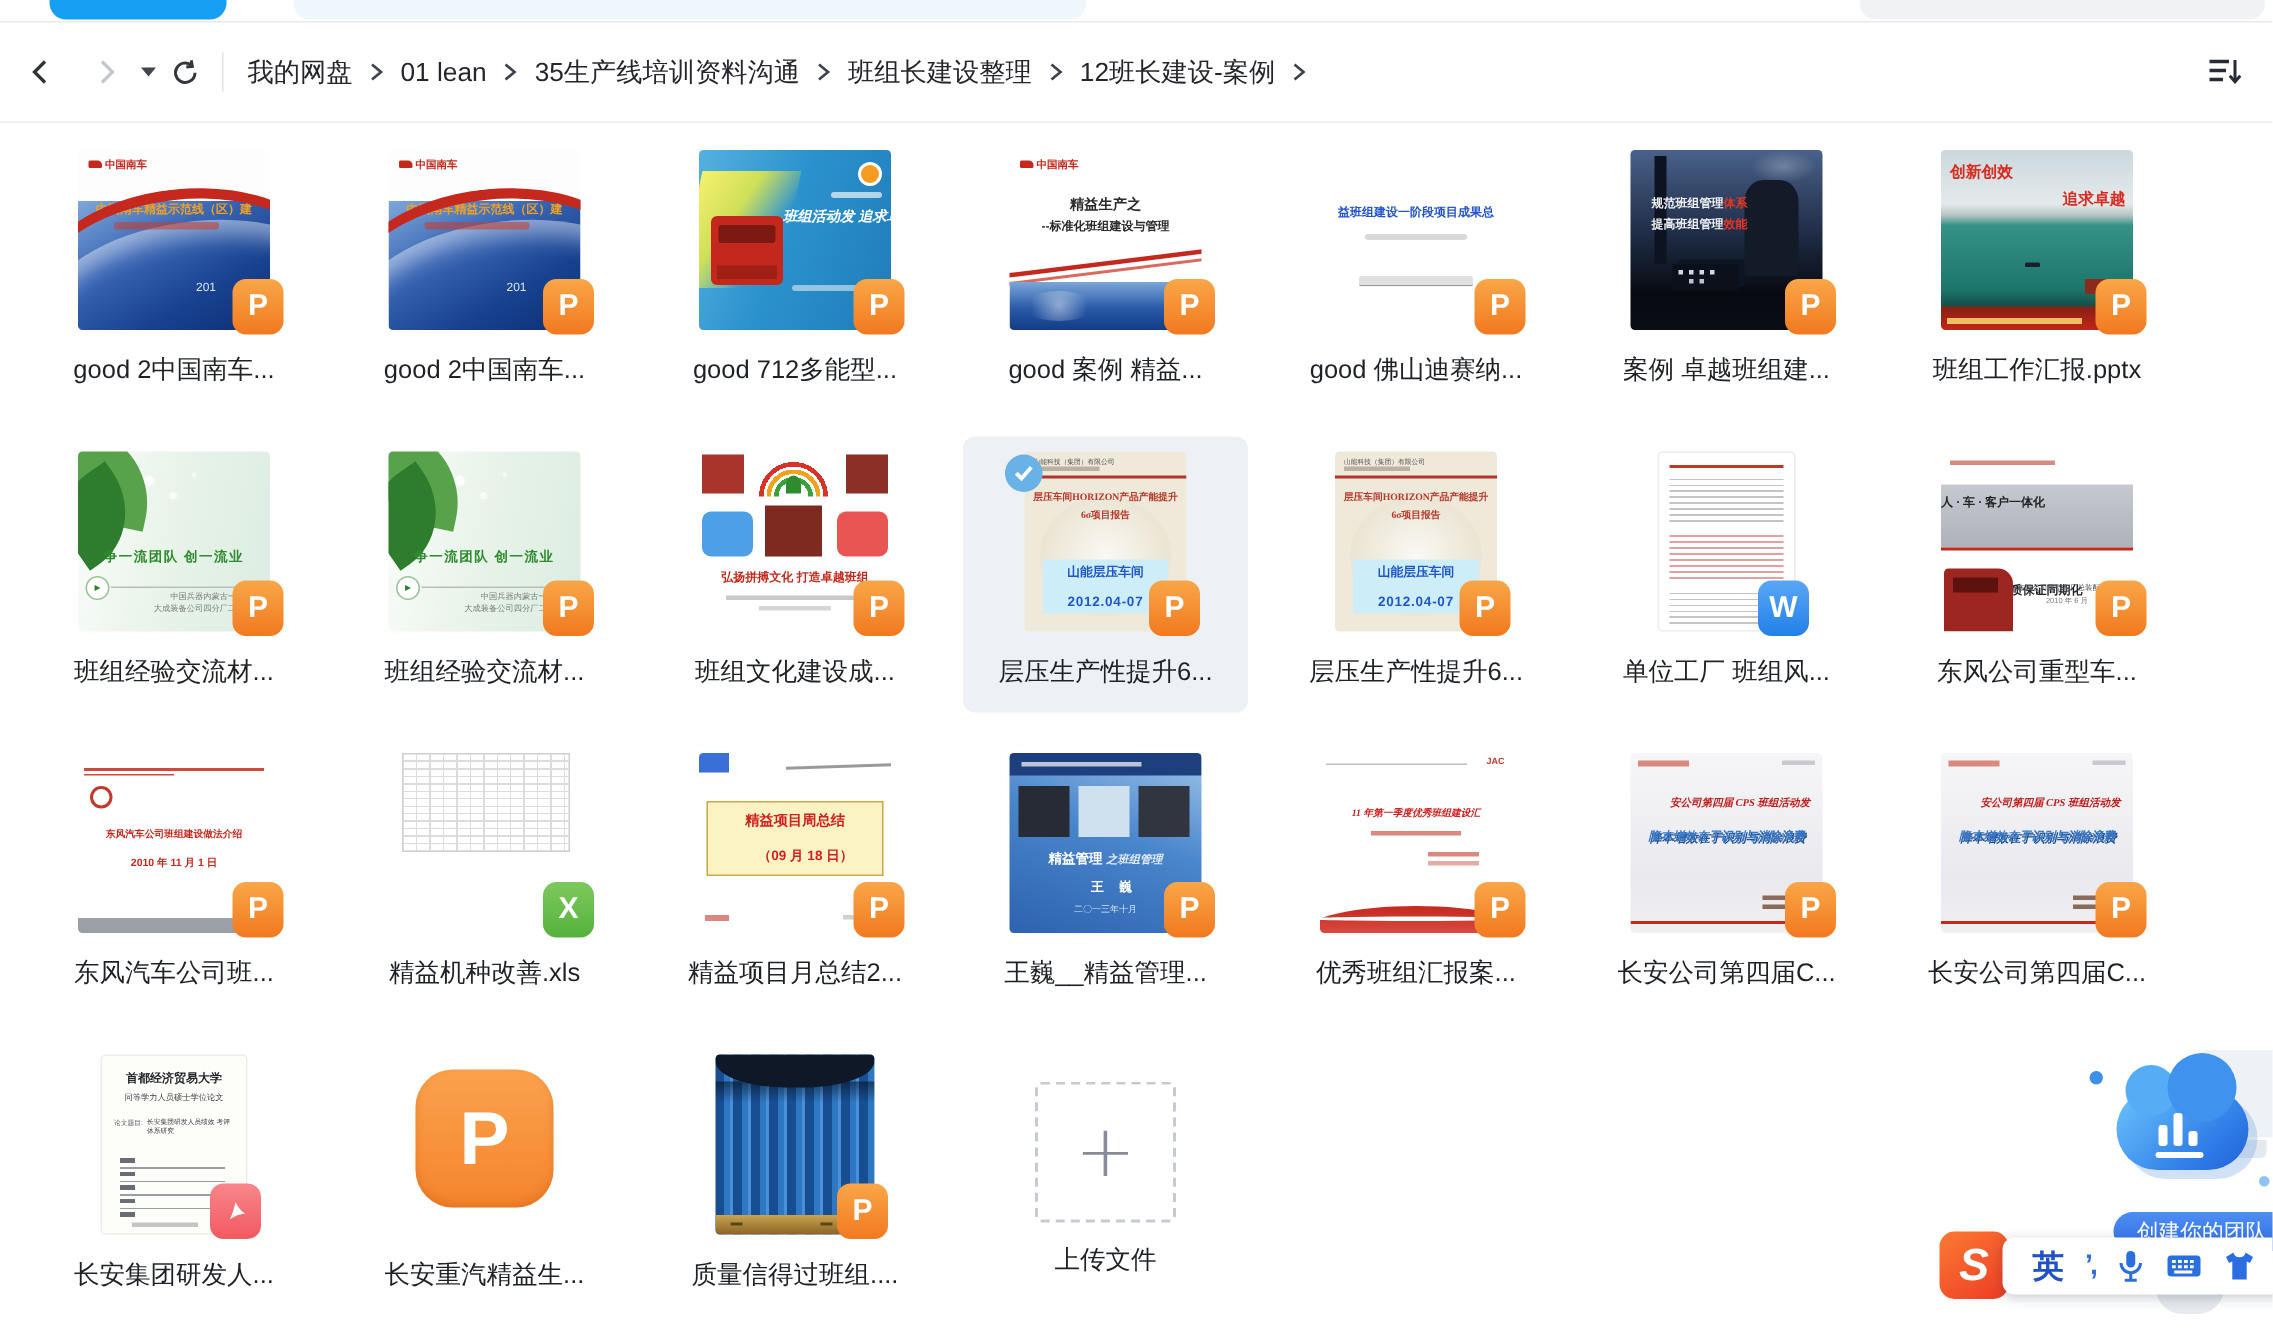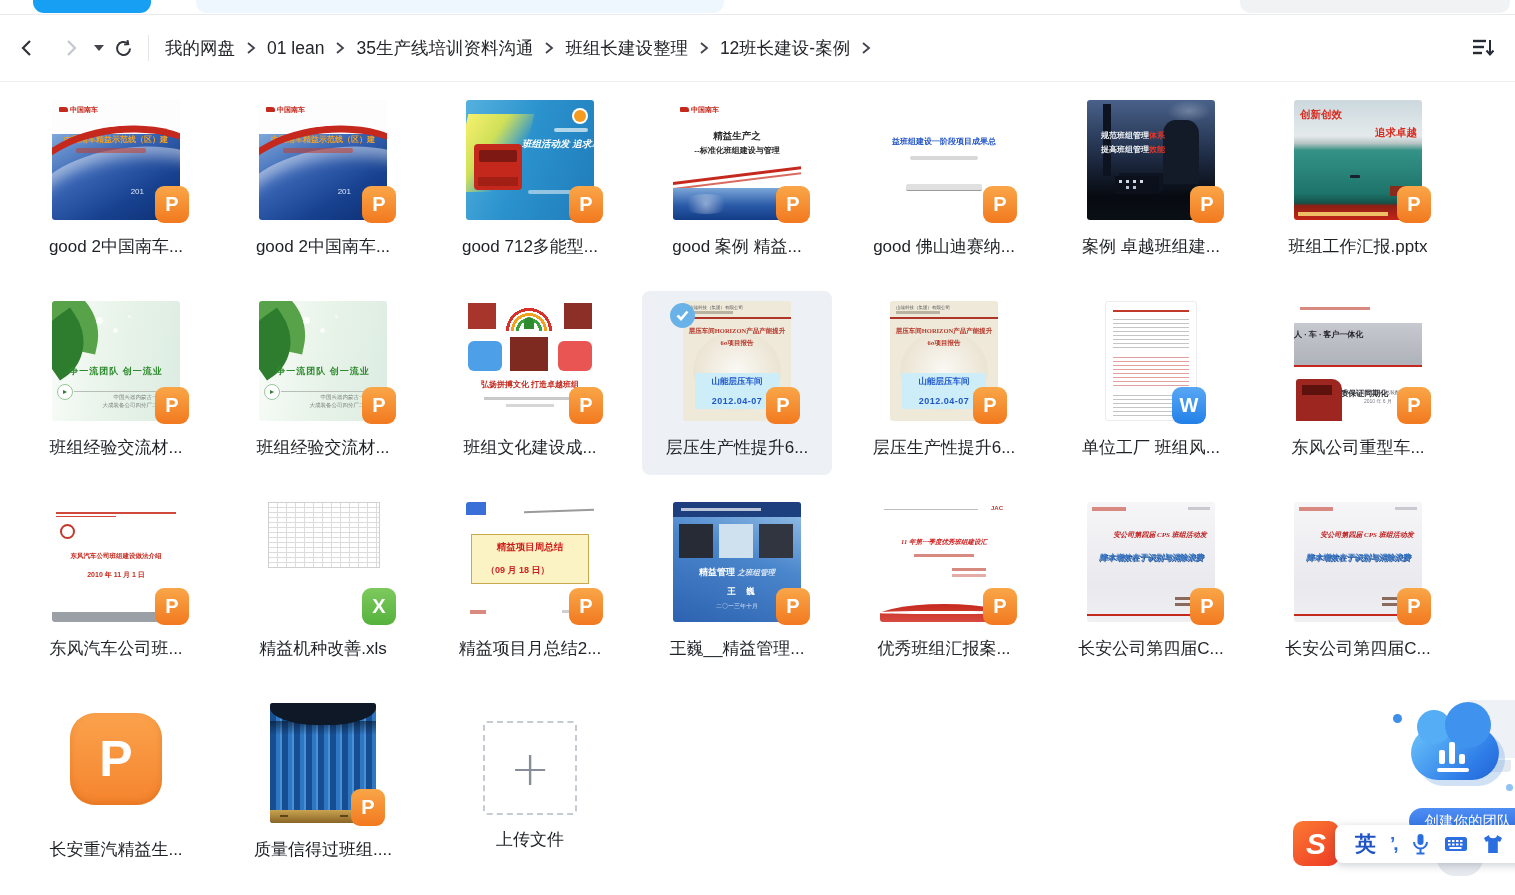--- a/index.html
+++ b/index.html
@@ -160,21 +160,21 @@
   .db-gray{position:absolute;left:0;right:0;bottom:0;height:10px;background:#9aa0a6;}
   
   .xls-sheet{position:absolute;left:9px;top:0;width:110px;height:64px;border:1px solid #d0d0d0;
      background:repeating-linear-gradient(0deg,rgba(0,0,0,0) 0 4px,#dcdcdc 4px 5px),
                 repeating-linear-gradient(90deg,rgba(0,0,0,0) 0 8px,#dcdcdc 8px 9px),#fff;}
   
   .wk-frag{position:absolute;left:0;top:0;width:20px;height:13px;background:#3a6fd8;}
   .wk-bar{position:absolute;right:0;top:8px;width:70px;height:2px;background:#9a9a9a;transform:rotate(-2deg);}
   .wk-box{position:absolute;left:5px;right:5px;top:32px;height:48px;background:#fbf3c3;border:1px solid #caa94c;}
   .wk-t1{left:0;right:0;top:6px;text-align:center;font-size:9.5px;font-weight:bold;color:#d01f1f;position:absolute;}
-  .wk-t2{left:0;right:0;bottom:6px;text-align:left;font-size:9px;font-weight:bold;color:#d01f1f;position:absolute;padding-left:14px;}
+  .wk-t2{left:0;right:0;bottom:6px;text-align:center;font-size:9px;font-weight:bold;color:#d01f1f;position:absolute;padding-left:14px;}
   .wk-b1{position:absolute;left:4px;bottom:8px;width:16px;height:4px;background:#d98a80;}
   .wk-b2{position:absolute;right:6px;bottom:9px;width:26px;height:3px;background:#cfcfcf;}
   
   .t-ww .clip{background:linear-gradient(200deg,#9cc4e8 0%,#4a86cc 45%,#2d62b0 100%);}
   .ww-band{position:absolute;left:0;right:0;top:0;height:15px;background:#1d3f7d;}
   .ww-band::before{content:"";position:absolute;left:8px;top:6px;width:80px;height:3px;background:rgba(255,255,255,.7);}
   .ww-ph{position:absolute;left:6px;top:22px;width:34px;height:34px;background:#262b36;
      box-shadow:40px 0 0 #cfe0ee,80px 0 0 #30353f;}
   .ww-t1{left:0;right:0;top:64px;text-align:center;font-size:9px;font-weight:bold;color:#fff;}
   .ww-t1 i{font-size:7.5px;color:#dfe8f5;}
@@ -692,20 +692,40 @@
         <div class="tt cps-t2">降本增效在于识别与消除浪费</div>
         <div class="cps-br"></div>
             <div class="cps-rl"></div>
           </div>
       <div class="badge bp">P</div>
     </div>
       </div>
     <div class="fname">长安公司第四届C...</div>
   </div>
 
+  <div class="tile">
+    <div class="twrap">
+        <div class="thumb t-thesis">
+      <div class="clip">
+            <div class="tt th-t1">首都经济贸易大学</div>
+        <div class="tt th-t2">同等学力人员硕士学位论文</div>
+        <div class="tt th-f1">论文题目:</div>
+        <div class="tt th-f2">长安集团研发人员绩效 考评体系研究</div>
+        <div class="th-rows"></div>
+            <div class="th-bt"></div>
+          </div>
+      <div class="badge bpdf">
+        <svg width="18" height="18" viewBox="0 0 24 24">
+          <path d="M12 3c1.5 3.5 4.5 8 8.5 10.5-4.5.3-9 1.8-13.5 5C9.5 13 11 8 12 3z" fill="#fff"></path>
+        </svg>
+      </div>
+    </div>
+      </div>
+    <div class="fname">长安集团研发人...</div>
+  </div>
 
   <div class="tile">
     <div class="twrap">
         <div class="thumb t-bigp">
       <div class="bigp">P</div>
     </div>
       </div>
     <div class="fname">长安重汽精益生...</div>
   </div>
 

